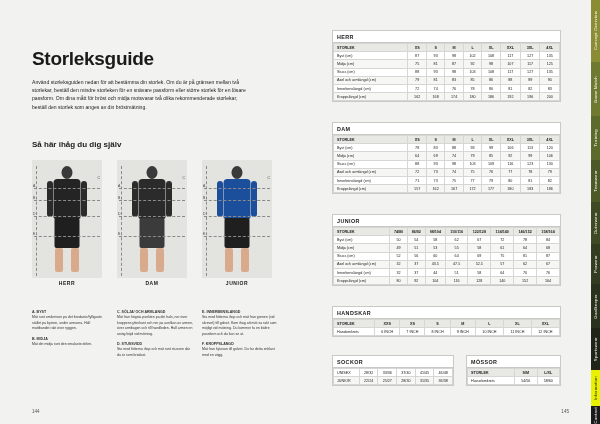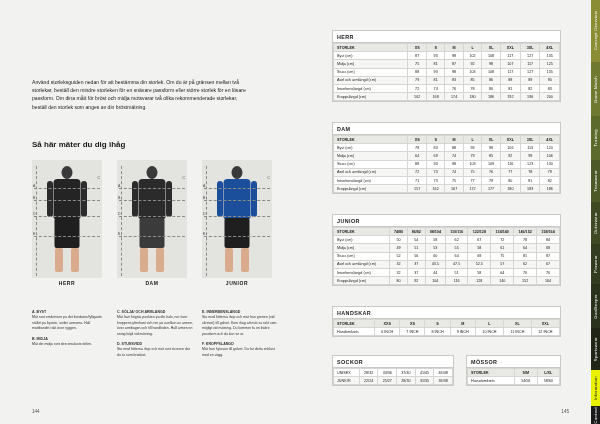--- a/index.html
+++ b/index.html
@@ -76,22 +76,23 @@
 <div class="page">
 
   <div class="topbar">
     <div class="crumb">Information | SIZE GUIDE</div>
   </div>
   <div class="yellowblock"></div>
 
   <div class="spine"></div>
 
   <div class="leftpage">
+    <h1 class="title">Storleksguide</h1>
     <div class="intro">Använd storleksguiden nedan för att bestämma din storlek. Om du är på gränsen mellan två storlekar, beställ den mindre storleken för en snävare passform eller större storlek för en lösare passform. Om dina mått för bröst och midja motsvarar två olika rekommenderade storlekar, beställ den storlek som anges av din bröstmätning.</div>
-    <h2 class="sub">Så här mäter du dig ihåg</h2>
+    <h2 class="sub">Så här ihåg du dig själv</h2>
 
     <div class="figwrap">
 
       <div class="fig f1">
         <div class="photo">
           <div class="person">
             <div class="head"></div>
             <div class="torso dk"></div>
             <div class="arm l"></div>
               <div class="arm r"></div>

